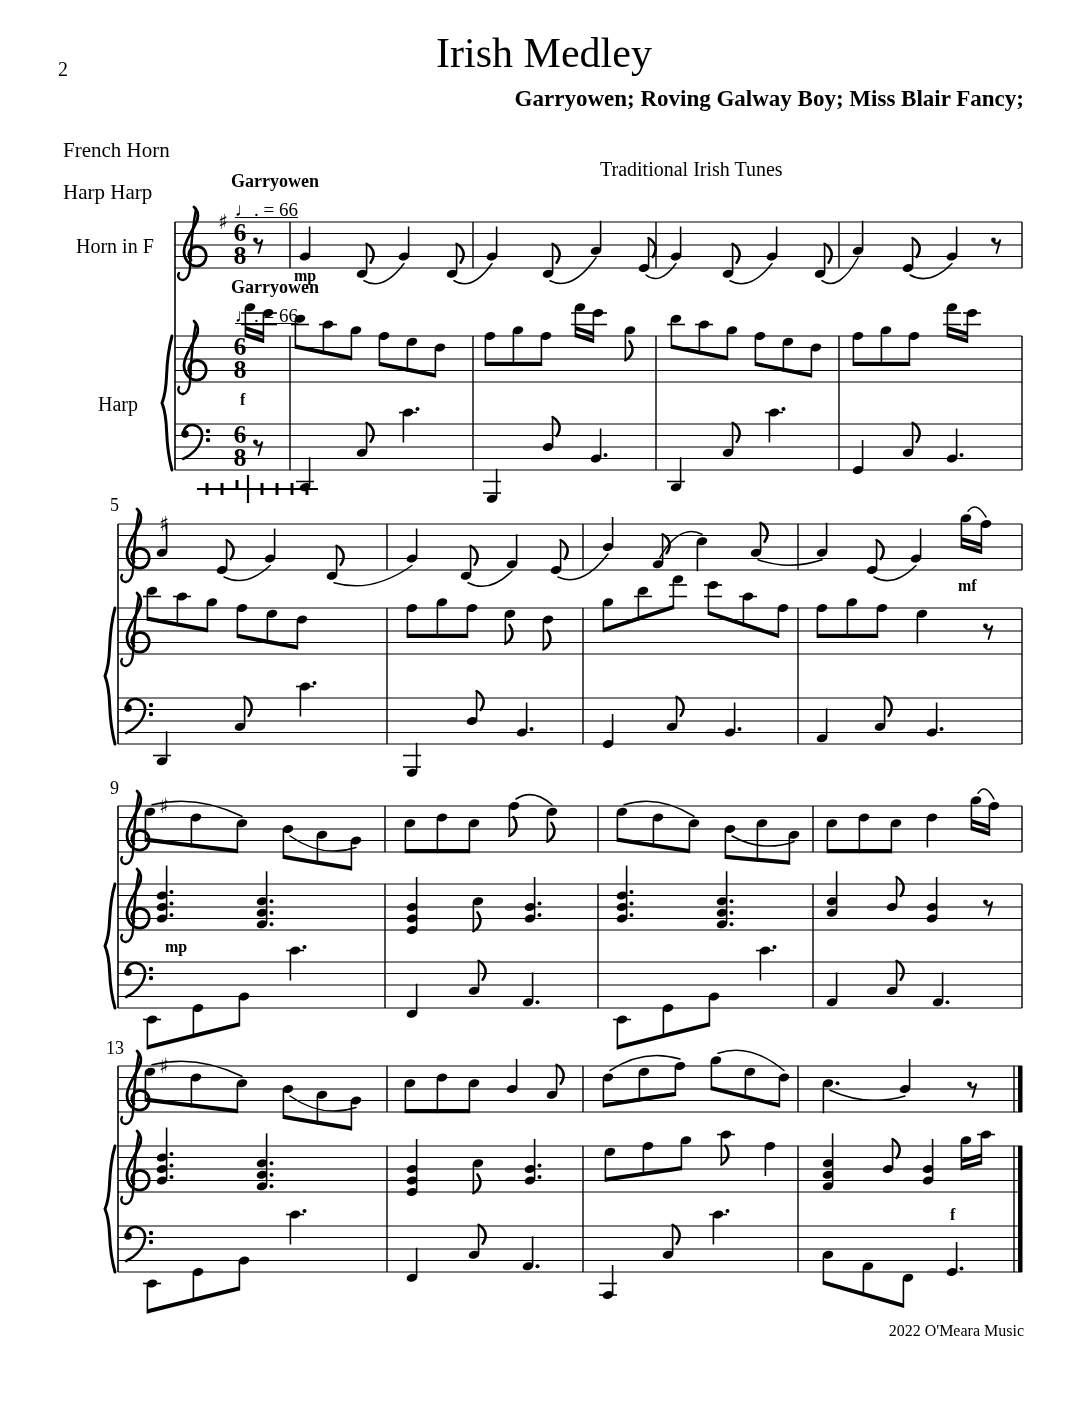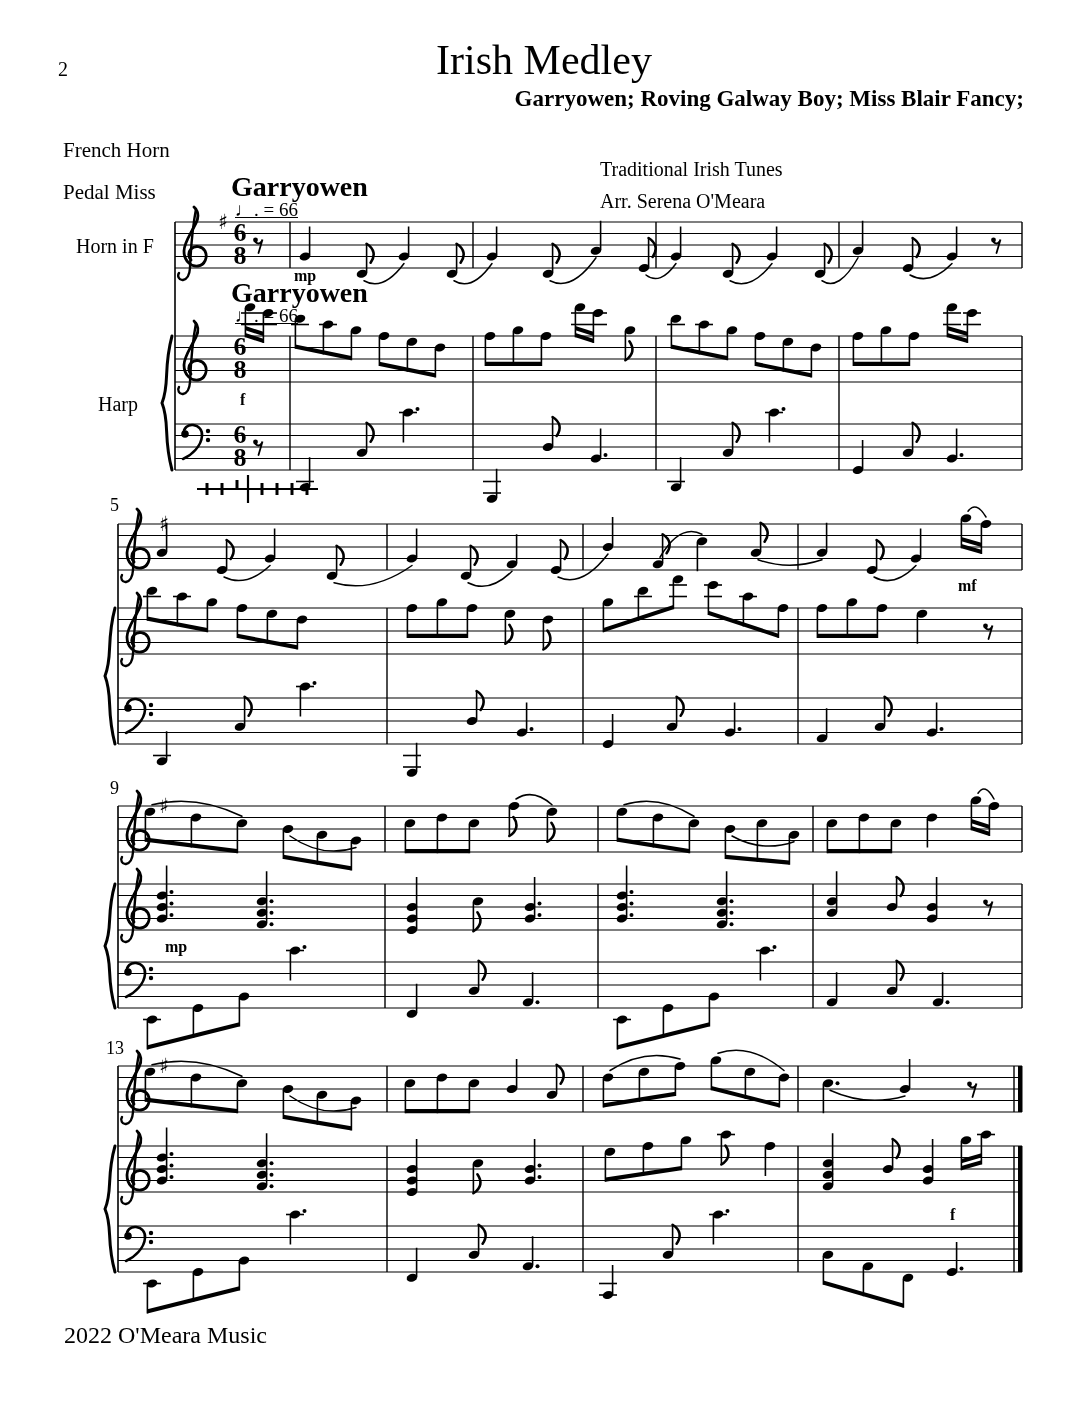--- a/index.html
+++ b/index.html
@@ -1,30 +1,30 @@
 <!DOCTYPE html>
 <html><head>
 <meta charset="utf-8">
 <style>
   html,body{margin:0;padding:0;background:#fff;}
   .page{position:relative;width:1088px;height:1408px;background:#fff;overflow:hidden;
         font-family:"Liberation Serif",serif;color:#000;}
   .t{position:absolute;white-space:nowrap;line-height:1.1;}
-  .title{font-size:42px;text-align:center;left:64px;width:960px;top:30px;margin-top:7px;}
+  .title{font-size:42px;text-align:center;left:64px;width:960px;top:30px;}
   .sub{font-size:23px;font-weight:bold;text-align:right;left:64px;width:960px;}
   .pgnum{font-size:20px;left:58px;top:58px;}
   .instr1{font-size:21px;left:63px;top:139px;text-align:right;}
   .instr2{font-size:21px;left:63px;top:181px;}
   .credit{font-size:20px;left:600px;width:422px;}
-  .tune{font-size:28px;font-weight:bold;left:231px;}
+  .tune{font-size:18px;font-weight:bold;left:231px;}
   .metro{font-size:19px;left:235px;font-family:"Liberation Serif","DejaVu Sans",serif;text-decoration:underline;}
   .stlabel{font-size:20px;}
   .mnum{font-size:18px;}
   .dyn{font-size:16px;font-weight:bold;}
-  .footer{font-size:24px;text-align:left;left:64px;width:960px;top:1322px;}
+  .footer{font-size:16px;text-align:right;left:64px;width:960px;top:1322px;}
   svg{position:absolute;left:0;top:0;}
 </style>
 </head>
 <body>
 
 <div class="page">
   <svg id="score-svg" width="1088" height="1408" viewBox="0 0 1088 1408">
       <line x1="175" y1="222" x2="1022" y2="222" stroke="#000" stroke-width="1.1"></line>
       <line x1="175" y1="233.5" x2="1022" y2="233.5" stroke="#000" stroke-width="1.1"></line>
       <line x1="175" y1="245" x2="1022" y2="245" stroke="#000" stroke-width="1.1"></line>
@@ -795,23 +795,22 @@
       <line x1="823.4" y1="1255.75" x2="823.4" y2="1284.75" stroke="#000" stroke-width="1.6"></line>
       <line x1="863.4" y1="1267.25" x2="863.4" y2="1296.25" stroke="#000" stroke-width="1.6"></line>
       <line x1="903.4" y1="1278.75" x2="903.4" y2="1307.75" stroke="#000" stroke-width="1.6"></line>
       <polygon points="823.4,1284.75 903.4,1307.75 903.4,1303.55 823.4,1280.55" fill="#000"></polygon>
     </svg>
 
   <div class="t pgnum">2</div>
   <div class="t title">Irish Medley</div>
   <div class="t sub" style="top:86px">Garryowen; Roving Galway Boy; Miss Blair Fancy;</div>
   <div class="t instr1">French Horn</div>
-  <div class="t instr2">Pedal Miss</div>
+  <div class="t instr2">Harp Harp</div>
   <div class="t credit" style="top:158px">Traditional Irish Tunes</div>
-  <div class="t credit" style="top:190px">Arr. Serena O'Meara</div>
 
   <div class="t tune" style="top:172px">Garryowen</div>
   <div class="t metro" style="top:200px">♩. = 66</div>
   <div class="t tune" style="top:278px">Garryowen</div>
   <div class="t metro" style="top:306px">♩. = 66</div>
 
   <div class="t stlabel" style="left:76px;top:235px">Horn in F</div>
   <div class="t stlabel" style="left:98px;top:393px">Harp</div>
 
   <div class="t mnum" style="left:110px;top:496px">5</div>

